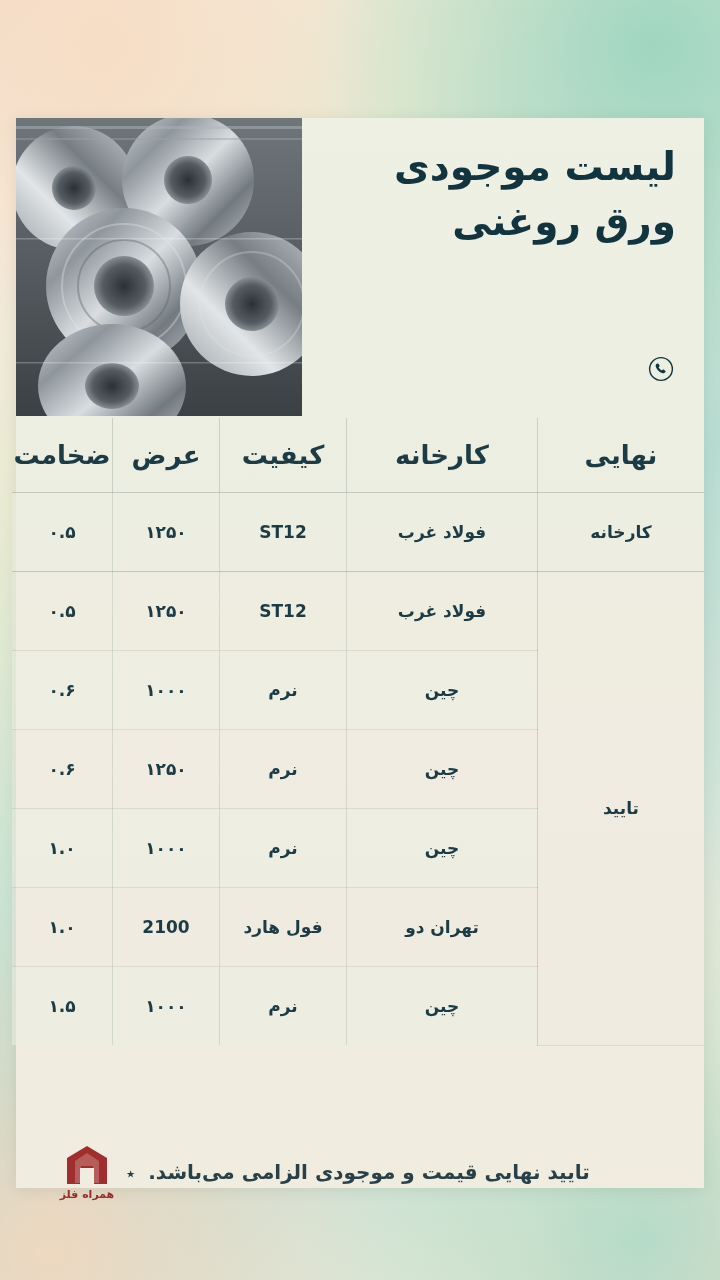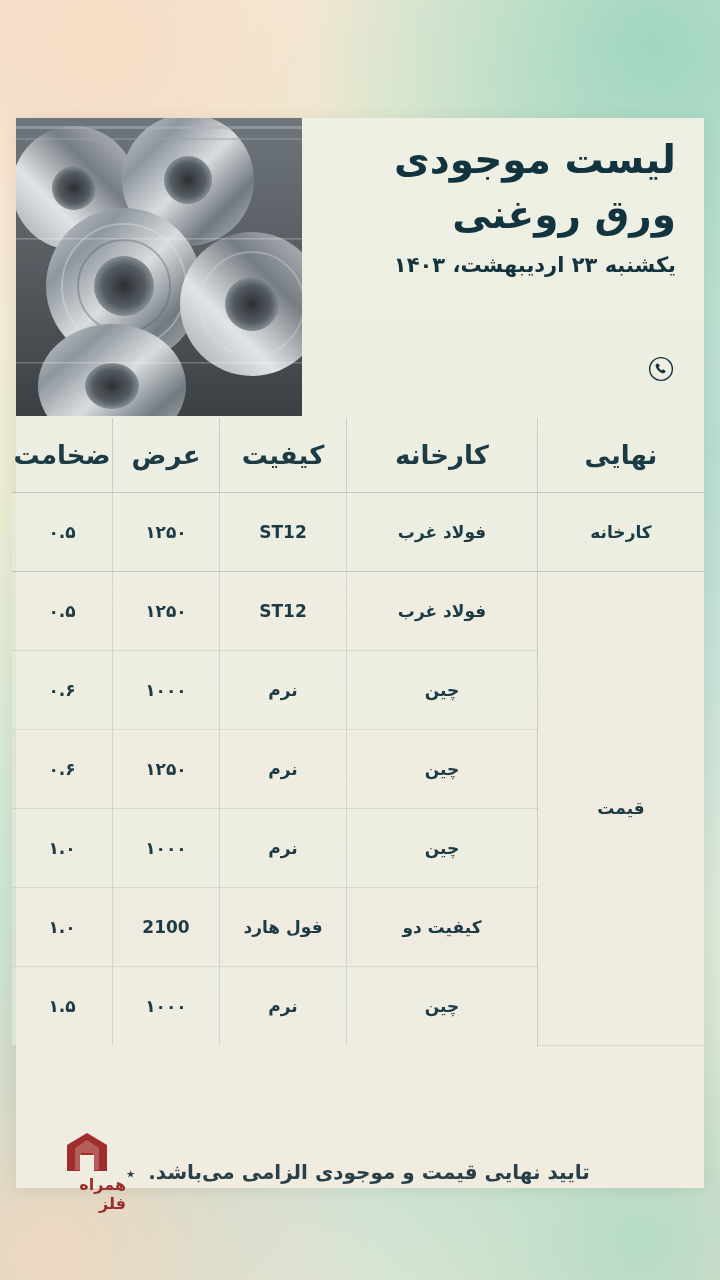--- a/index.html
+++ b/index.html
@@ -78,21 +78,21 @@
     background: #2f3338;
   }
   .coil-svg { display: block; }
 
   .header-text {
     position: absolute;
     right: 0;
     top: 0;
     width: 392px;
     height: 298px;
-    padding: 14px 28px 0 12px;
+    padding: 21px 28px 0 12px;
     box-sizing: border-box;
     text-align: right;
     direction: rtl;
   }
   .title {
     color: #12343f;
     font-size: 39px;
     font-weight: bold;
     line-height: 1.42;
     letter-spacing: -0.5px;
@@ -195,21 +195,21 @@
     box-sizing: border-box;
   }
   .logo {
     width: 78px;
     display: flex;
     flex-direction: column;
     align-items: center;
     margin-left: 14px;
   }
   .logo-name {
-    font-size: 16px;
+    font-size: 11px;
     color: #9a2c2c;
     font-weight: bold;
     text-align: right;
   }
   .footer-note {
     color: #2a4049;
     font-size: 20px;
     font-weight: bold;
     text-align: right;
   }
@@ -289,21 +289,20 @@
           <g opacity="0.25">
             <rect x="0" y="120" width="286" height="1.5" fill="#ffffff"></rect>
             <rect x="0" y="244" width="286" height="1.5" fill="#ffffff"></rect>
           </g>
         </svg>
       </div>
 
       <div class="header-text">
         <div class="title">لیست موجودی</div>
         <div class="title">ورق روغنی</div>
-        <div class="subtitle">یکشنبه ۲۳ اردیبهشت، ۱۴۰۳</div>
 
         <div class="phones">
           <span class="phone-icon">
             <svg width="26" height="26" viewBox="0 0 24 24" fill="none" xmlns="http://www.w3.org/2000/svg" aria-hidden="true">
               <circle cx="12" cy="12" r="10.5" stroke="#12343f" stroke-width="1.3"></circle>
               <path d="M8.2 7.2c.4-.4 1-.4 1.3 0l1 1.2c.3.4.3.9 0 1.2l-.5.5c-.2.2-.2.4-.1.6.5 1.1 1.4 2 2.5 2.5.2.1.5.1.6-.1l.5-.5c.3-.3.9-.3 1.2 0l1.2 1c.4.3.4 1 0 1.3l-.6.6c-.5.5-1.2.6-1.8.4-1.5-.5-2.9-1.3-4-2.5-1.1-1.1-2-2.5-2.4-4-.2-.6 0-1.3.4-1.8l.7-.4z" fill="#12343f"></path>
             </svg>
           </span>
         </div>
       </div>
@@ -323,21 +322,21 @@
 
         <tr class="zebra-a group-end">
           <td class="origin-cell" rowspan="1">کارخانه</td>
           <td class="v-sep">فولاد غرب</td>
           <td class="v-sep">ST12</td>
           <td class="v-sep">۱۲۵۰</td>
           <td>۰.۵</td>
         </tr>
 
         <tr class="zebra-b">
-          <td class="origin-cell" rowspan="6">قیمت</td>
+          <td class="origin-cell" rowspan="6">تایید</td>
           <td class="v-sep">فولاد غرب</td>
           <td class="v-sep">ST12</td>
           <td class="v-sep">۱۲۵۰</td>
           <td>۰.۵</td>
         </tr>
         <tr class="zebra-a">
           <td class="v-sep">چین</td>
           <td class="v-sep">نرم</td>
           <td class="v-sep">۱۰۰۰</td>
           <td>۰.۶</td>
@@ -348,21 +347,21 @@
           <td class="v-sep">۱۲۵۰</td>
           <td>۰.۶</td>
         </tr>
         <tr class="zebra-a">
           <td class="v-sep">چین</td>
           <td class="v-sep">نرم</td>
           <td class="v-sep">۱۰۰۰</td>
           <td>۱.۰</td>
         </tr>
         <tr class="zebra-b">
-          <td class="v-sep">کیفیت دو</td>
+          <td class="v-sep">تهران دو</td>
           <td class="v-sep">فول هارد</td>
           <td class="v-sep">2100</td>
           <td>۱.۰</td>
         </tr>
         <tr class="zebra-a">
           <td class="v-sep">چین</td>
           <td class="v-sep">نرم</td>
           <td class="v-sep">۱۰۰۰</td>
           <td>۱.۵</td>
         </tr>

